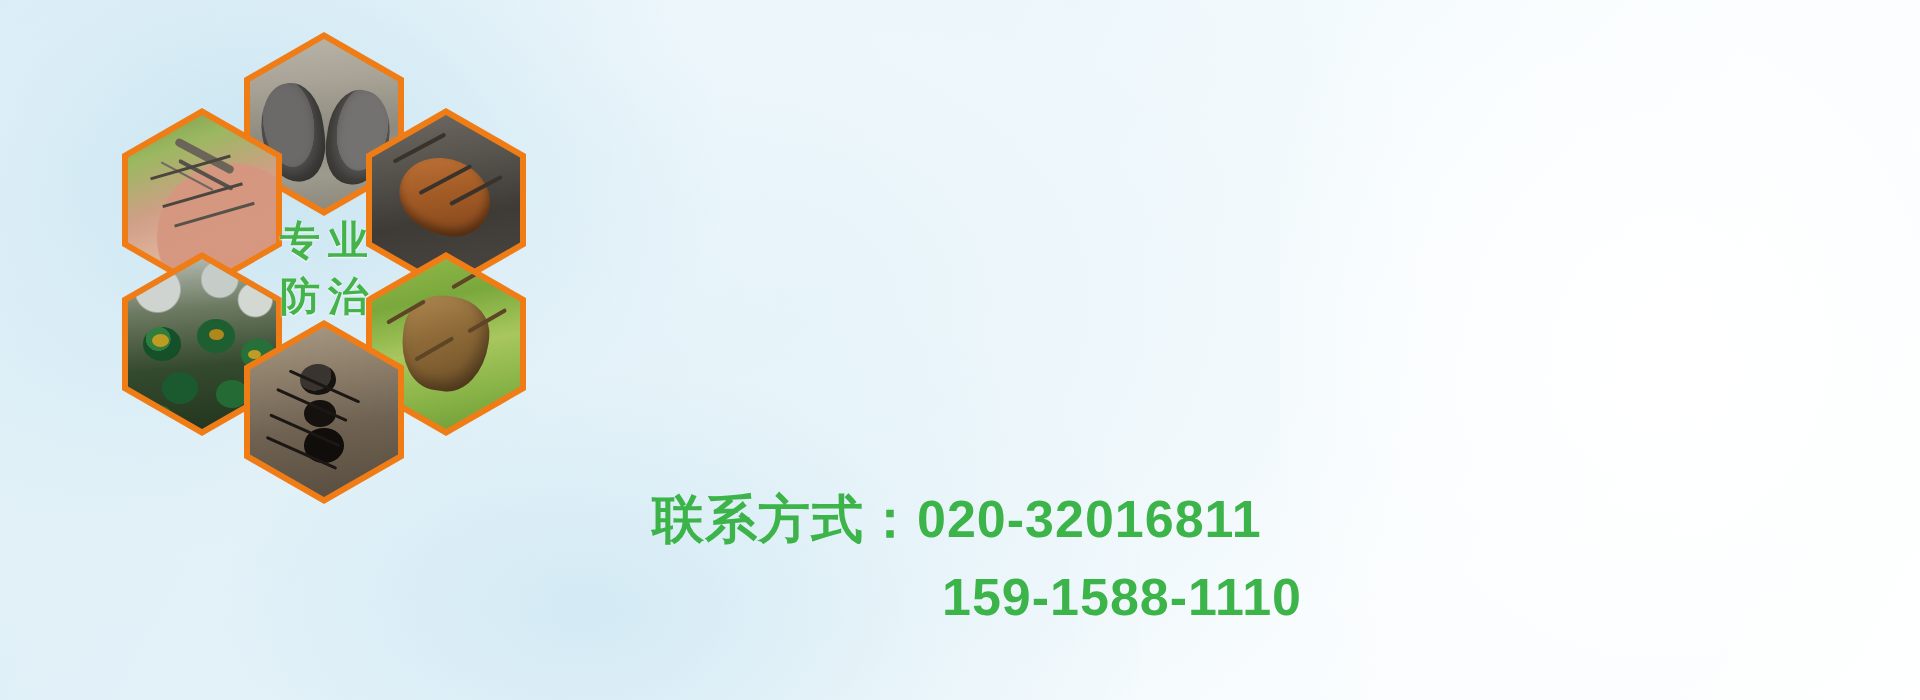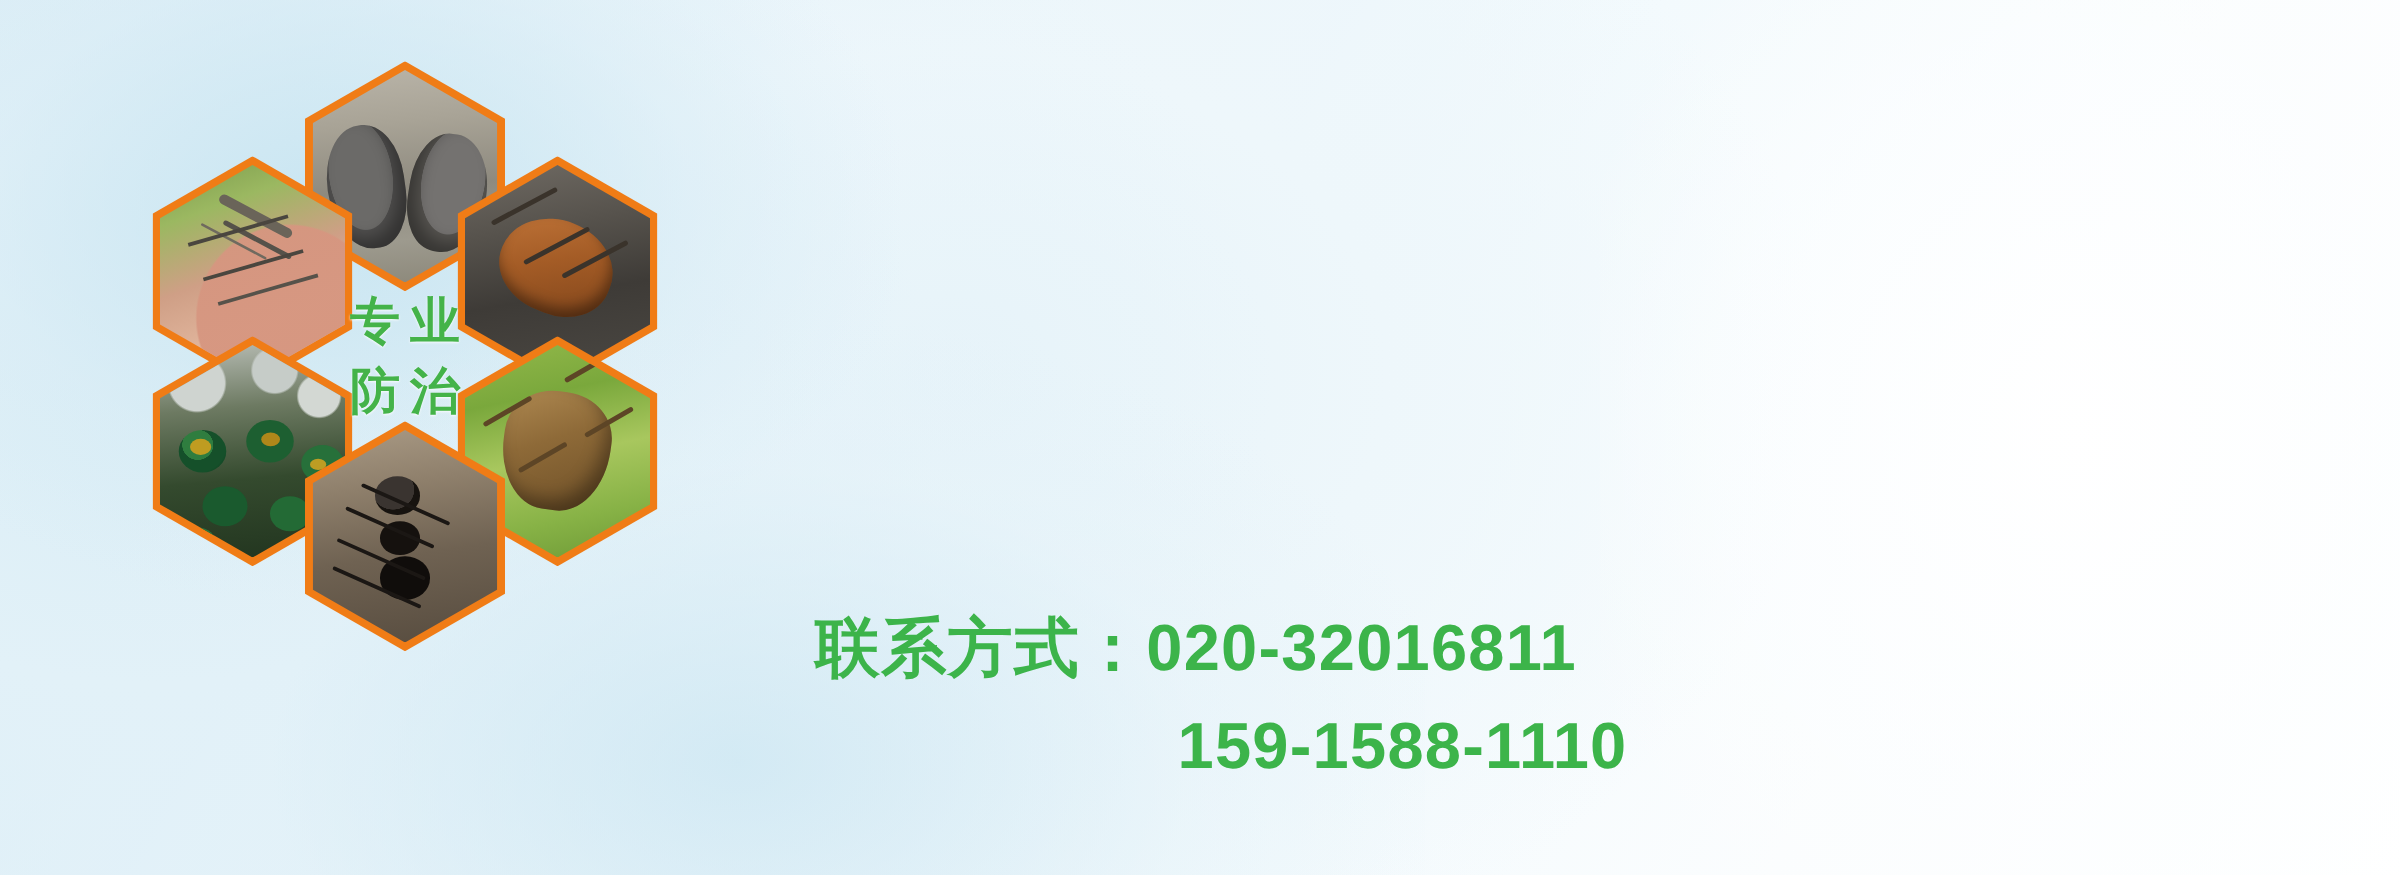--- a/index.html
+++ b/index.html
@@ -40,21 +40,21 @@
     right: -120px; top: -80px;
     width: 760px; height: 860px;
     background: radial-gradient(ellipse at center, rgba(255,255,255,0.95) 0%, rgba(252,254,255,0.6) 50%, rgba(255,255,255,0) 80%);
     pointer-events: none;
   }
 
   
   .honeycomb {
     position: absolute;
     left: 84px;
-    top: 21px;
+    top: 4px;
     width: 500px;
     height: 560px;
   }
   .hex {
     position: absolute;
     width: 160px;
     height: 184px;
     -webkit-clip-path: polygon(50% 0%, 100% 25%, 100% 75%, 50% 100%, 0% 75%, 0% 25%);
     clip-path: polygon(50% 0%, 100% 25%, 100% 75%, 50% 100%, 0% 75%, 0% 25%);
     background: #f07c16;

